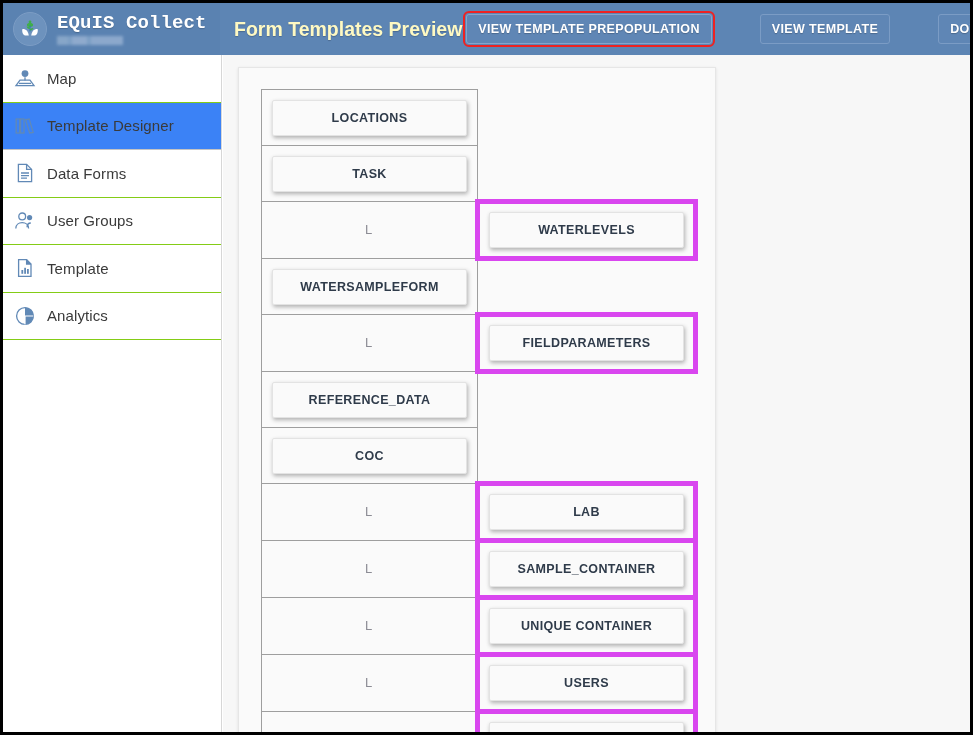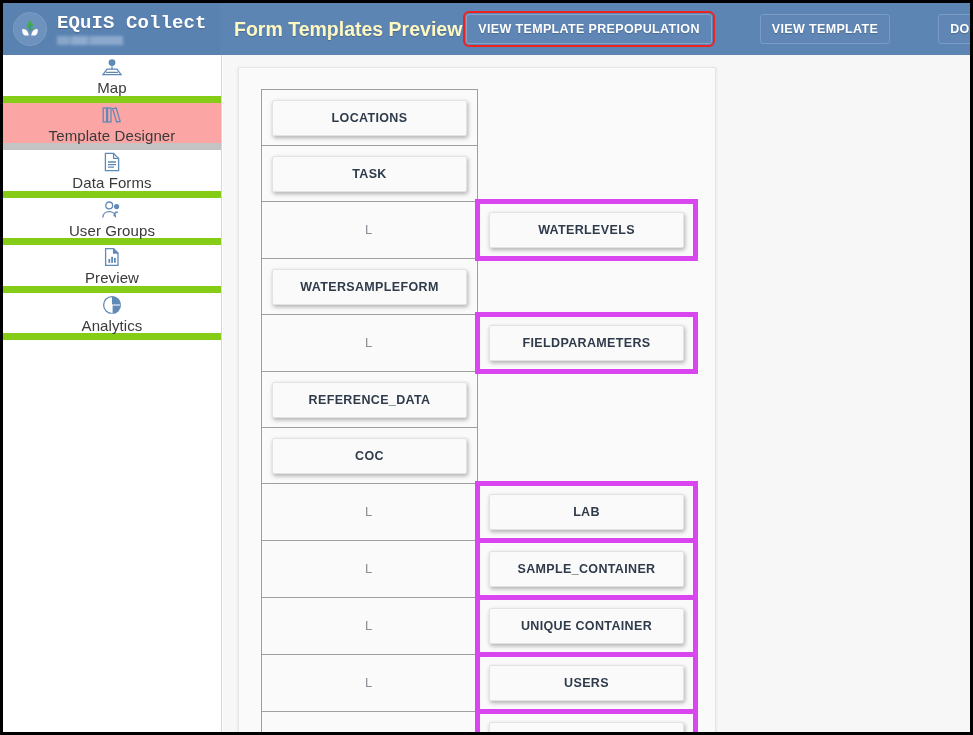--- a/index.html
+++ b/index.html
@@ -101,25 +101,24 @@
     position: absolute;
     left: 0; top: 52px;
     width: 219px; height: 677px;
     background: #ffffff;
     border-right: 1px solid #d7d7d7;
   }
   .side-item {
     height: 47.5px;
     display: flex; align-items: center;
     cursor: pointer;
-    border-bottom: 7px solid #84cc16;
+    border-bottom: 1px solid #84cc16;
     background: #ffffff;
-    flex-direction: column;
-  }
-  .side-item.active { background: #fca5a5; border-bottom-color: #c4c4c4; justify-content: space-between; }
+  }
+  .side-item.active { background: #3b82f6; border-bottom-color: #c4c4c4; }
   .side-icon {
     width: 44px; flex: 0 0 auto;
     display: flex; align-items: center; justify-content: center;
     color: #6189b6;
   }
   .side-icon svg { display: block; }
   .side-label {
     font-size: 15px;
     color: #3a3a3a;
     letter-spacing: .1px;
@@ -270,21 +269,21 @@
     <div class="side-item">
       <span class="side-icon">
         <svg width="24" height="24" viewBox="0 0 24 24" fill="none" stroke="#6189b6" stroke-width="1.3">
           <path d="M5.6 3.6h8l4.4 4.4v12.4H5.6z"></path>
           <path d="M13.6 3.6V8h4.4" fill="#6189b6"></path>
           <rect x="8.4" y="14" width="1.8" height="3.8" fill="#6189b6" stroke="none"></rect>
           <rect x="11.2" y="11.8" width="1.8" height="6" fill="#6189b6" stroke="none"></rect>
           <rect x="14" y="13" width="1.8" height="4.8" fill="#6189b6" stroke="none"></rect>
         </svg>
       </span>
-      <span class="side-label">Preview</span>
+      <span class="side-label">Template</span>
     </div>
 
     <div class="side-item">
       <span class="side-icon">
         <svg width="24" height="24" viewBox="0 0 24 24" fill="none" stroke="#6189b6" stroke-width="1.3">
           <circle cx="12" cy="12" r="8.4"></circle>
           <path d="M12 3.6A8.4 8.4 0 0 1 12 20.4z" fill="#6189b6" stroke="none"></path>
           <path d="M12 12h8.4M12 12v8.4" stroke="#ffffff" stroke-width="1.2"></path>
         </svg>
       </span>

